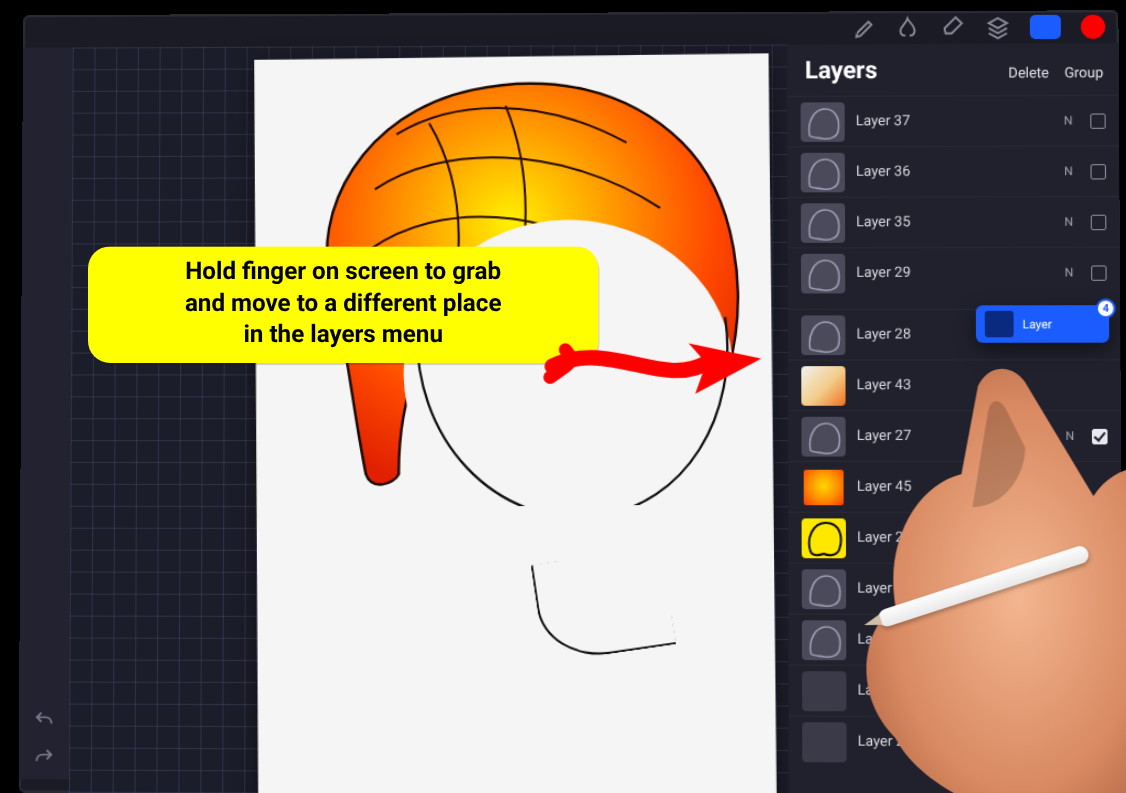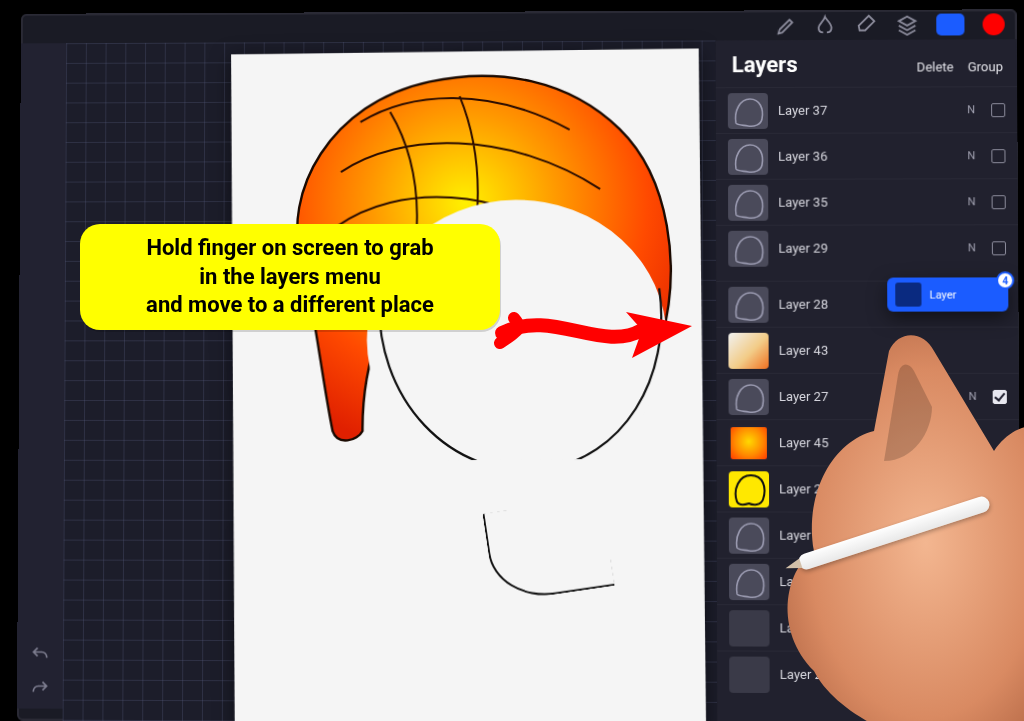--- a/index.html
+++ b/index.html
@@ -188,21 +188,21 @@
     width: 18px; height: 18px; border-radius: 50%;
     background: #fff; color: #1b5cff;
     font-size: 10px; font-weight: 700;
     display: flex; align-items: center; justify-content: center;
     border: 2px solid #1b5cff;
   }
   
   .callout {
     position: absolute;
     left: 80px; top: 224px;
-    width: 420px;
+    width: 464px;
     padding: 10px 14px;
     background: #ffff00;
     border-radius: 20px;
     font-size: 22px;
     font-weight: 700;
     color: #000;
     text-align: center;
     line-height: 1.3;
     filter: drop-shadow(1px 2px 0 rgba(0,0,0,.15));
   }
@@ -430,22 +430,22 @@
       <div class="mini-thumb"></div>
       <span>Layer</span>
       <div class="drag-count">4</div>
     </div>
   </div>
 
 </div>
 
 <div class="callout">
   <span>Hold finger on screen to grab</span>
+  <span>and move to a different place</span>
   <span>in the layers menu</span>
-  <span>and move to a different place</span>
 </div>
 
 <svg class="arrow" viewBox="0 0 200 70">
   <path d="M10 35 C 60 10, 110 55, 150 32" stroke="#ff0000" stroke-width="14" fill="none" stroke-linecap="round"></path>
   <path d="M150 32 L134 14 L200 28 L140 60 Z" fill="#ff0000"></path>
   <path d="M8 45 C 30 30, 30 30, 22 20" stroke="#ff0000" stroke-width="12" fill="none" stroke-linecap="round"></path>
 </svg>
 
 <svg class="hand" viewBox="0 0 380 440">
   <defs>

